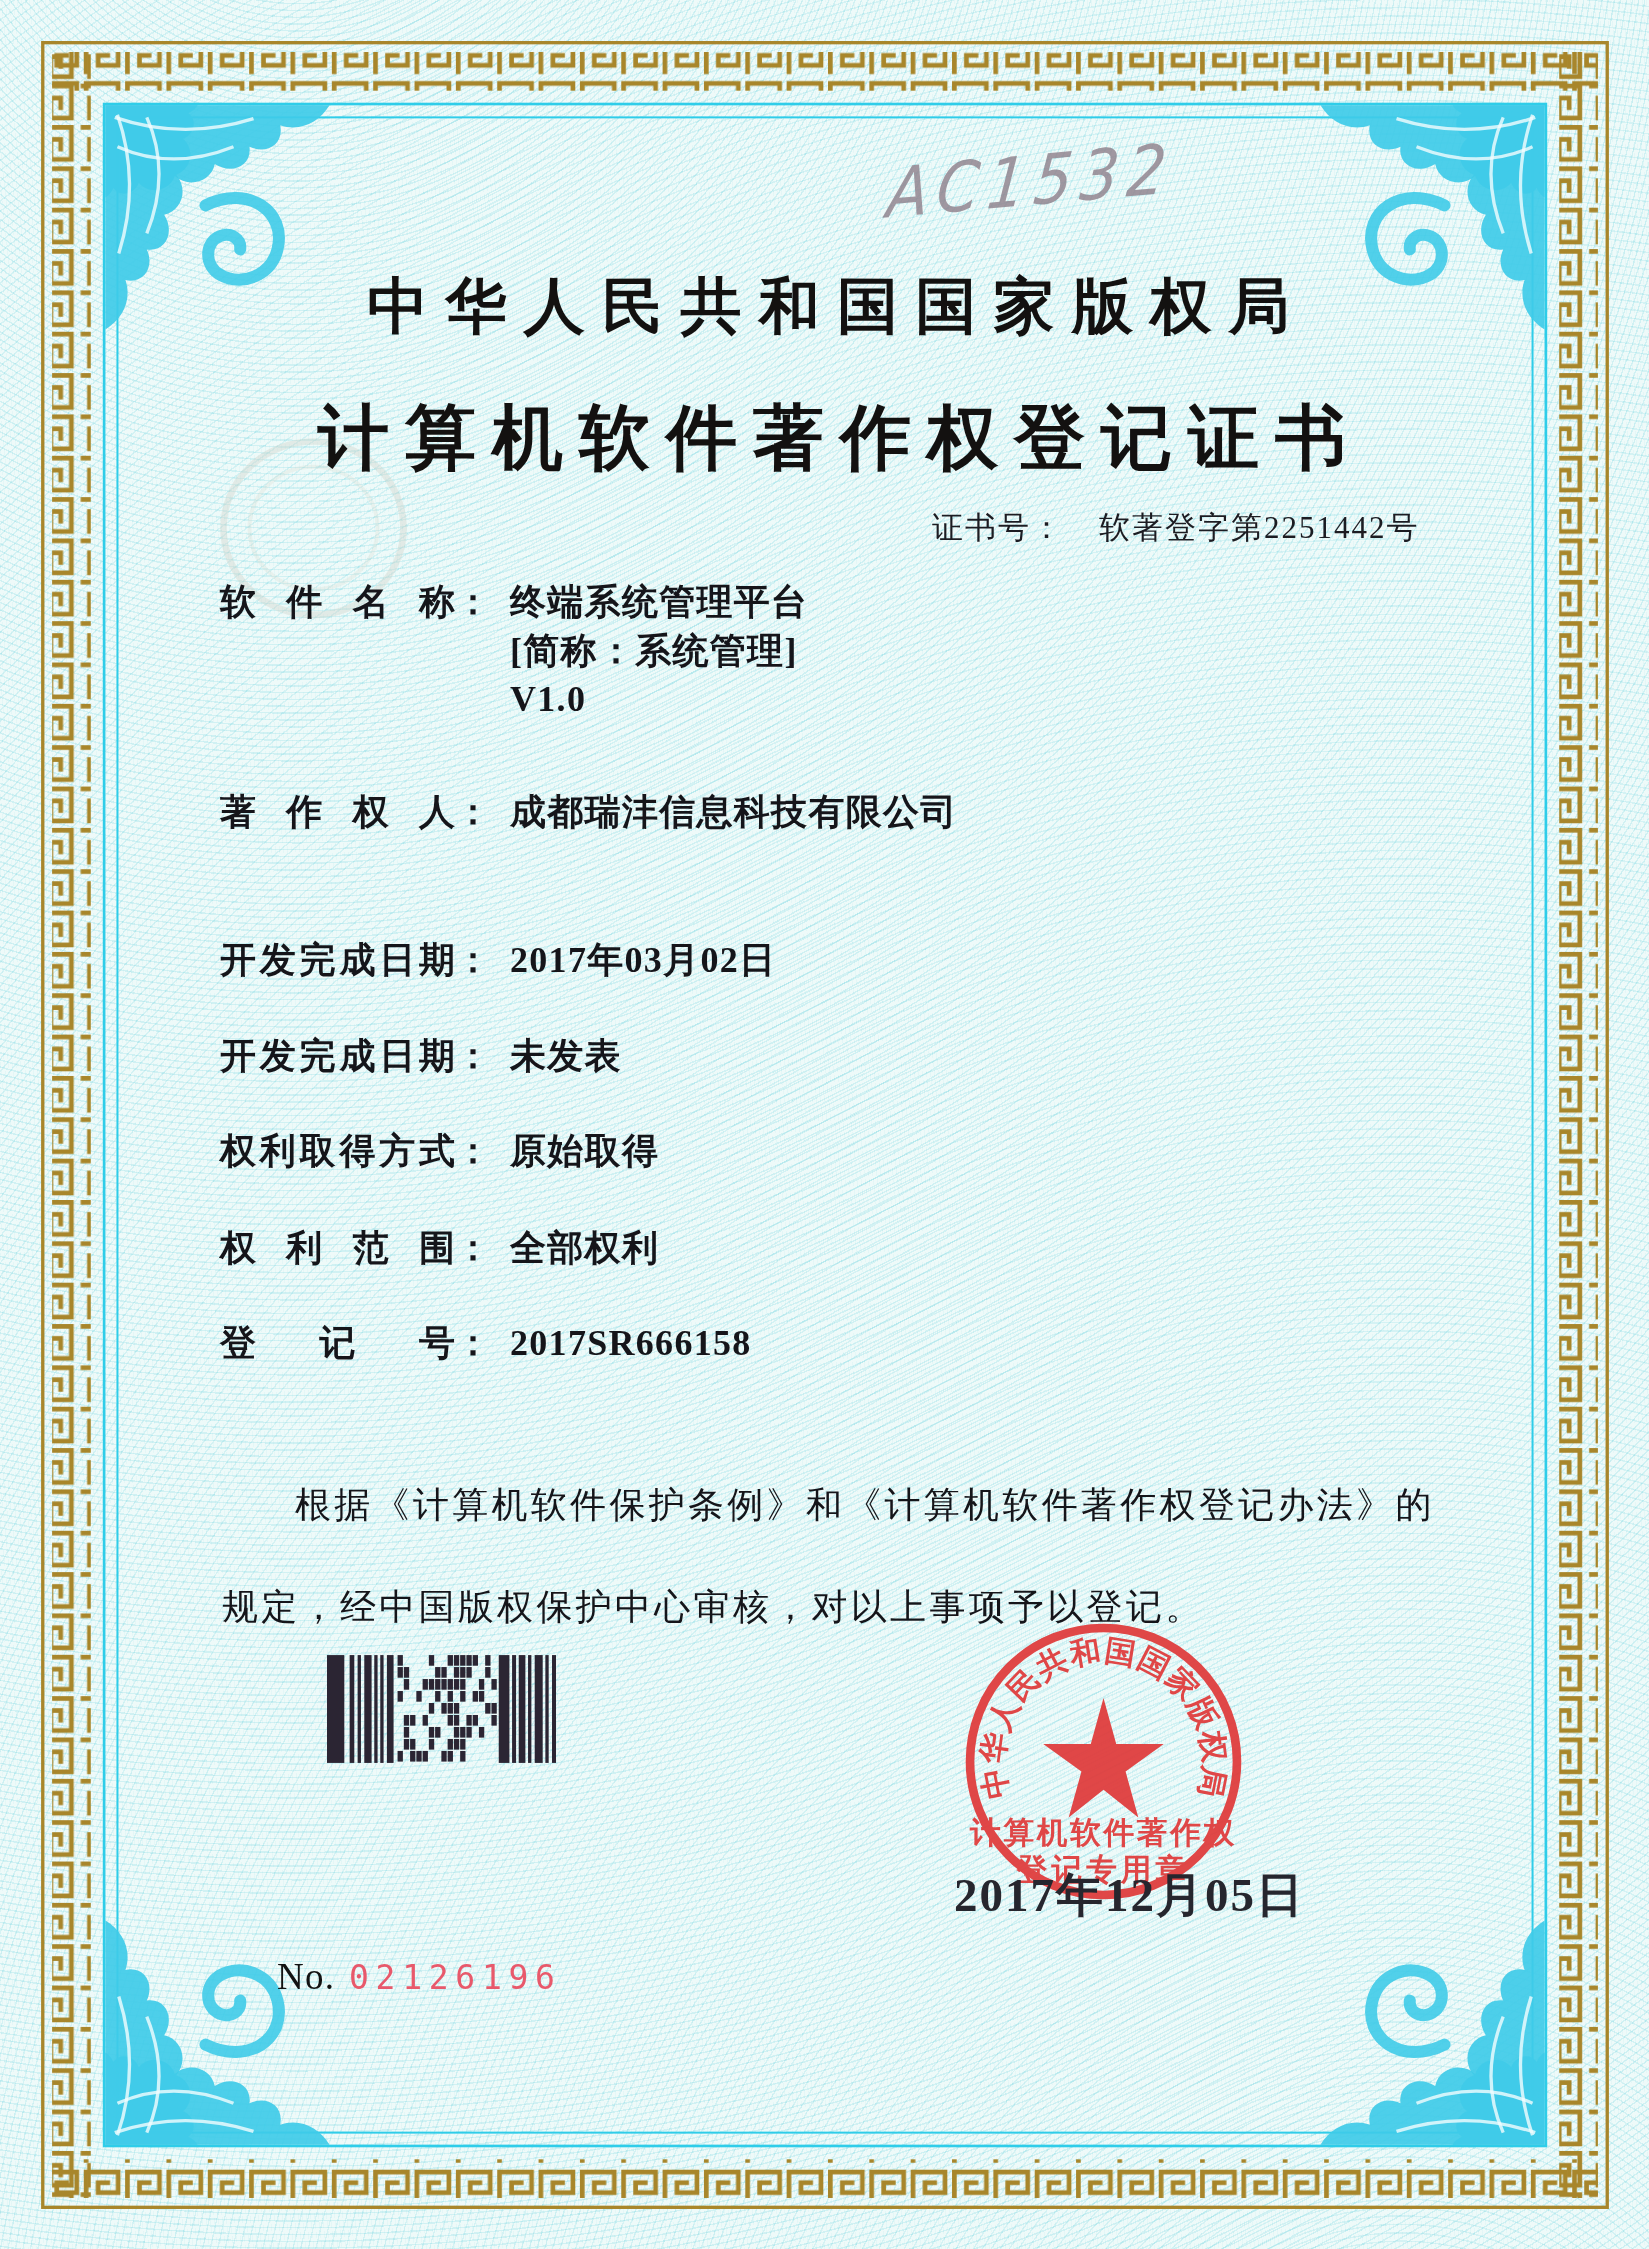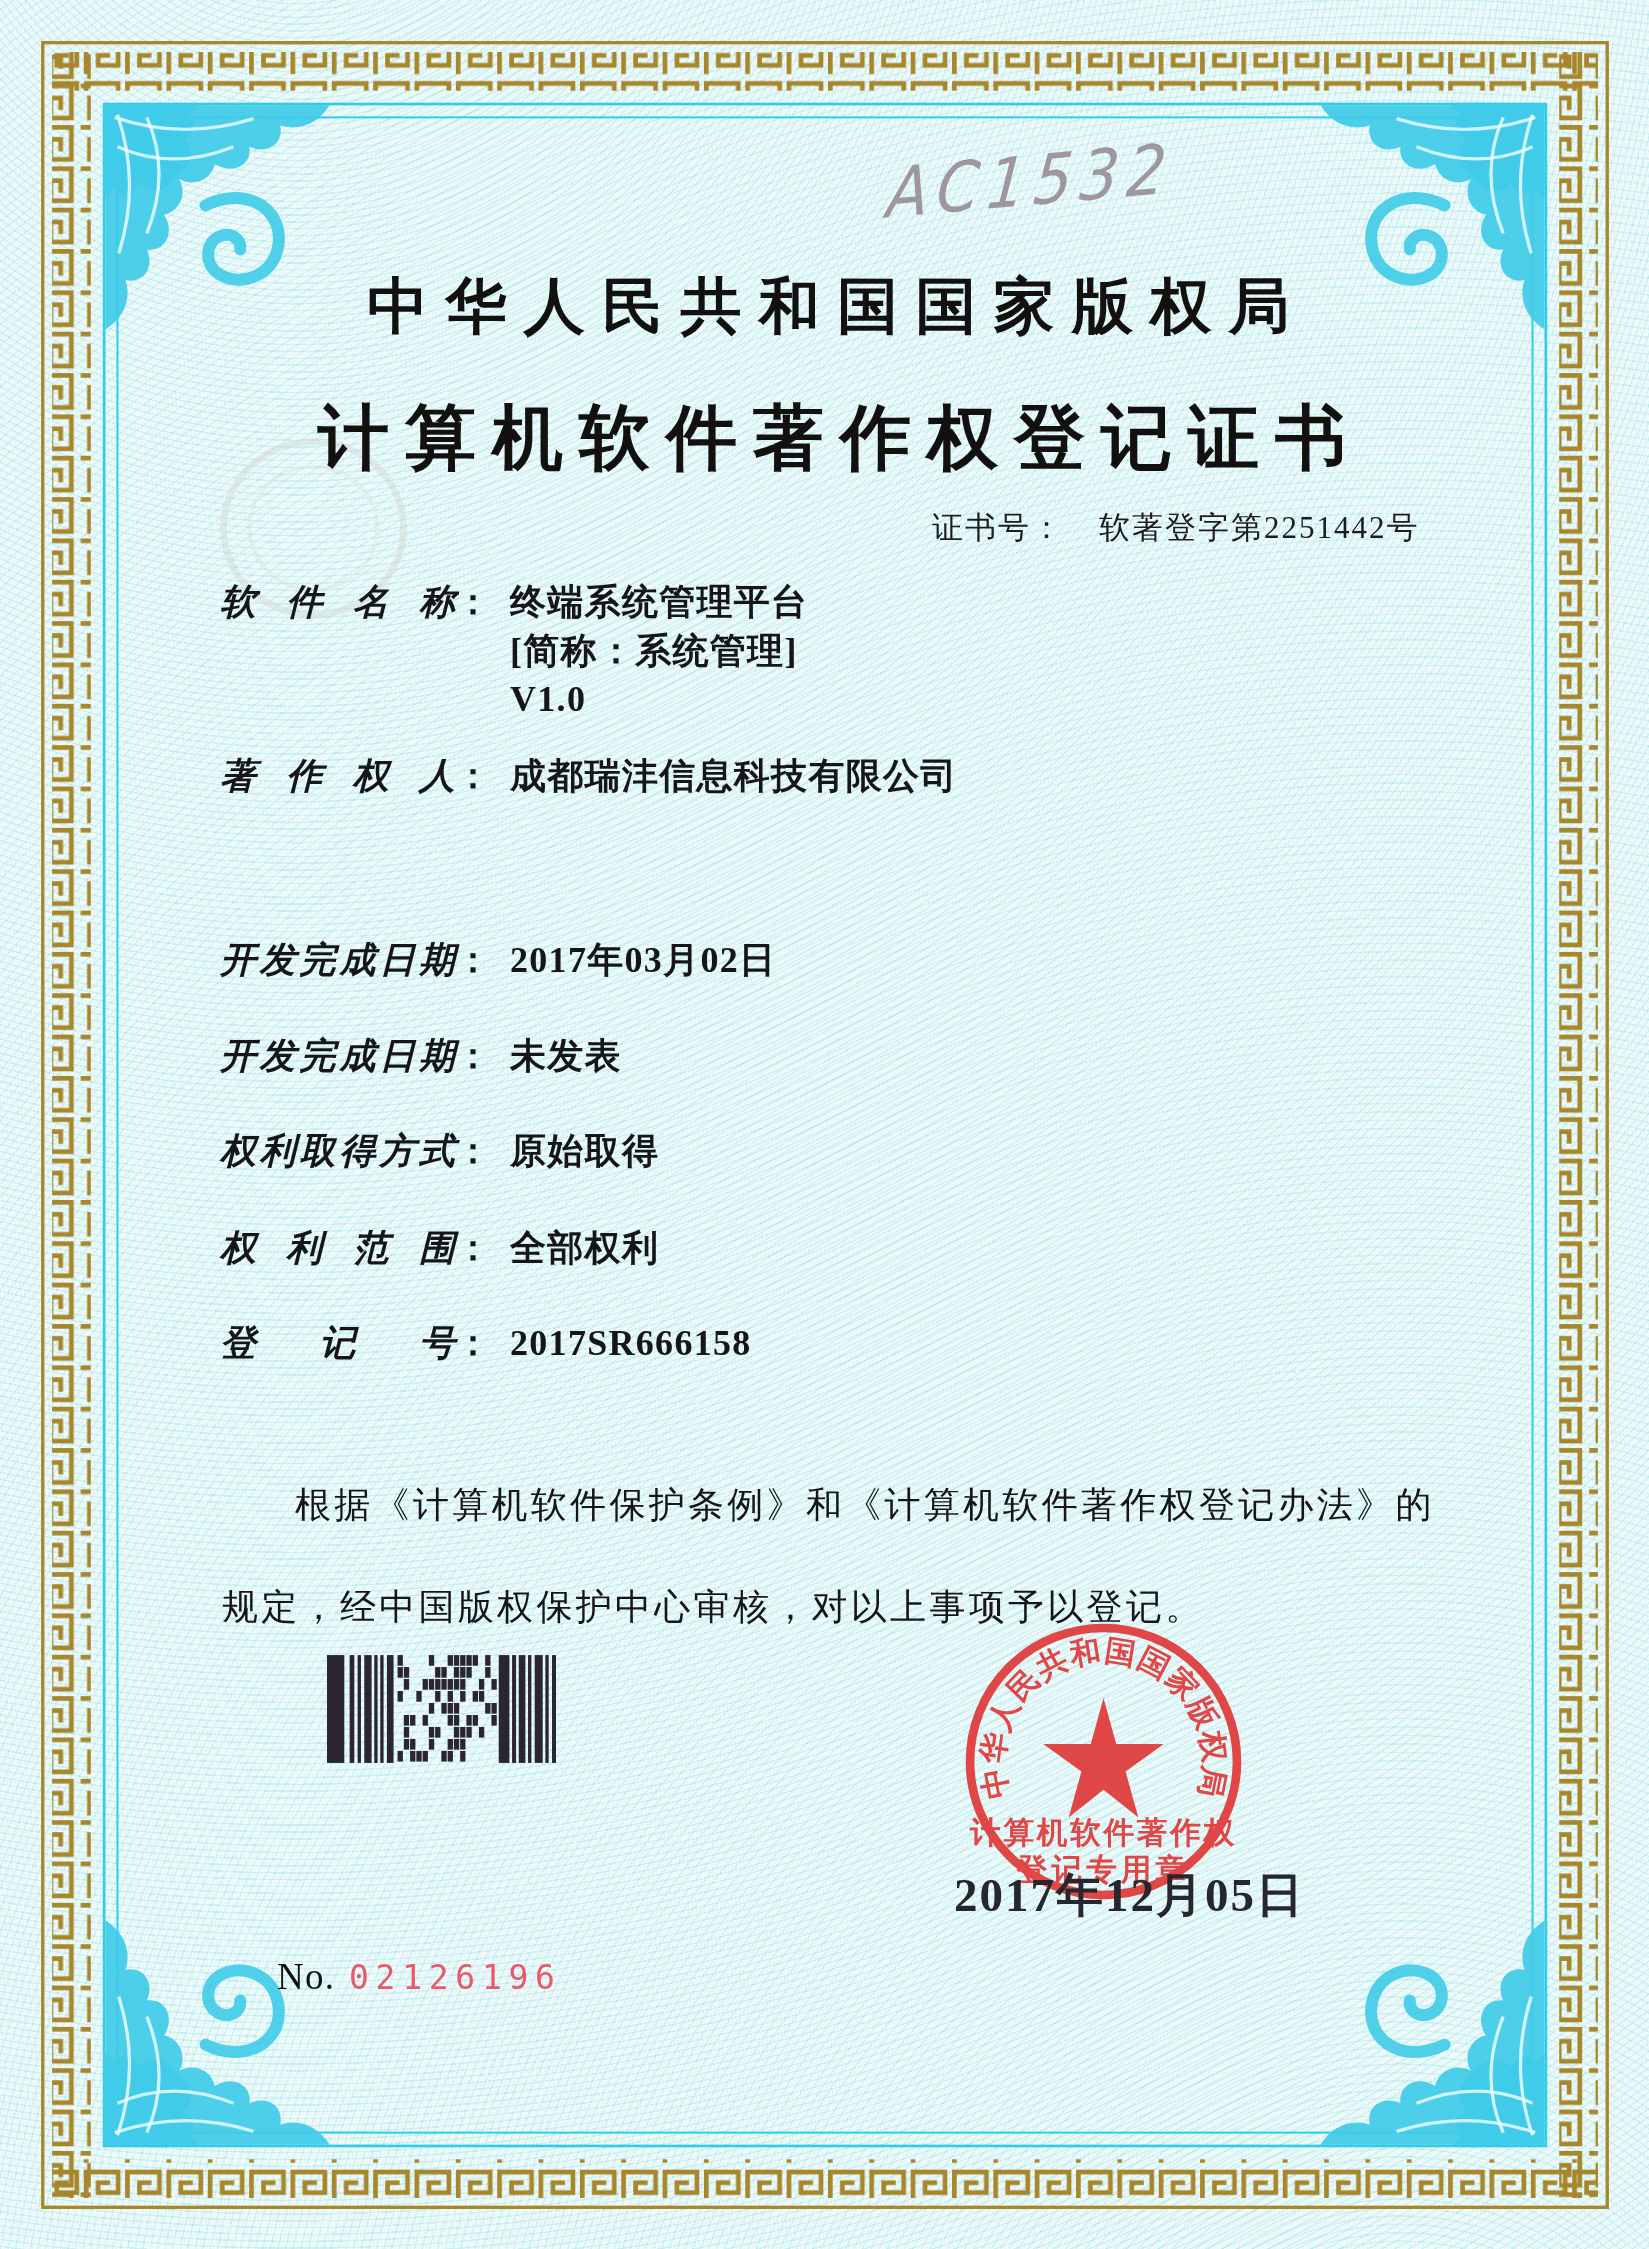--- a/index.html
+++ b/index.html
@@ -28,21 +28,21 @@
   .cert-title{
     left:0;top:403px;width:1680px;z-index:2;text-align:center;
     font-size:71px;font-weight:700;letter-spacing:16px;color:#131110;line-height:1;
   }
   .certno-line{
     left:932px;top:507px;z-index:2;font-size:31px;font-weight:400;color:#1c1c22;
     letter-spacing:2px;white-space:nowrap;
   }
   .certno-line .gap{display:inline-block;width:35px;}
   .field-row{left:220px;height:44px;z-index:2;font-size:36px;font-weight:600;line-height:43px;white-space:nowrap;}
-  .jlabel{display:inline-block;width:235px;text-align:justify;text-align-last:justify;vertical-align:top;font-style:italic;}
+  .jlabel{display:inline-block;width:235px;text-align:justify;text-align-last:justify;vertical-align:top;}
   .colon{display:inline-block;vertical-align:top;}
   .fval{position:absolute;left:290px;top:0;white-space:nowrap;letter-spacing:1.3px;}
   .subline{left:510px;z-index:2;font-size:36px;font-weight:600;line-height:43px;letter-spacing:1.3px;white-space:nowrap;}
   .stmt{left:222px;width:1254px;z-index:2;font-size:36px;font-weight:400;letter-spacing:3.3px;line-height:1.2;white-space:nowrap;margin-top:44px;}
   .stmt.indent{text-indent:73px;}
   #barcode-svg{position:absolute;left:327px;top:1655px;z-index:2;}
   #seal-svg{position:absolute;left:950px;top:1608px;z-index:3;opacity:.93;}
   .issue-date{
     left:954px;top:1864px;width:313px;z-index:4;text-align:center;
     font-size:47px;font-weight:600;letter-spacing:2px;color:#26262e;white-space:nowrap;
@@ -106,21 +106,21 @@
   <span>证书号：</span><span class="gap"></span><span>软著登字第2251442号</span>
 </div>
 
 <div class="abs field-row" style="top:581px">
   <span class="jlabel">软件名称</span><span class="colon">：</span>
   <span class="fval">终端系统管理平台</span>
 </div>
 <div class="abs subline" style="top:630px">[简称：系统管理]</div>
 <div class="abs subline" style="top:678px">V1.0</div>
 
-<div class="abs field-row" style="top:755px">
+<div class="abs field-row" style="top:791px">
   <span class="jlabel">著作权人</span><span class="colon">：</span>
   <span class="fval">成都瑞沣信息科技有限公司</span>
 </div>
 
 <div class="abs field-row" style="top:939px">
   <span class="jlabel">开发完成日期</span><span class="colon">：</span>
   <span class="fval">2017年03月02日</span>
 </div>
 
 <div class="abs field-row" style="top:1035px">

